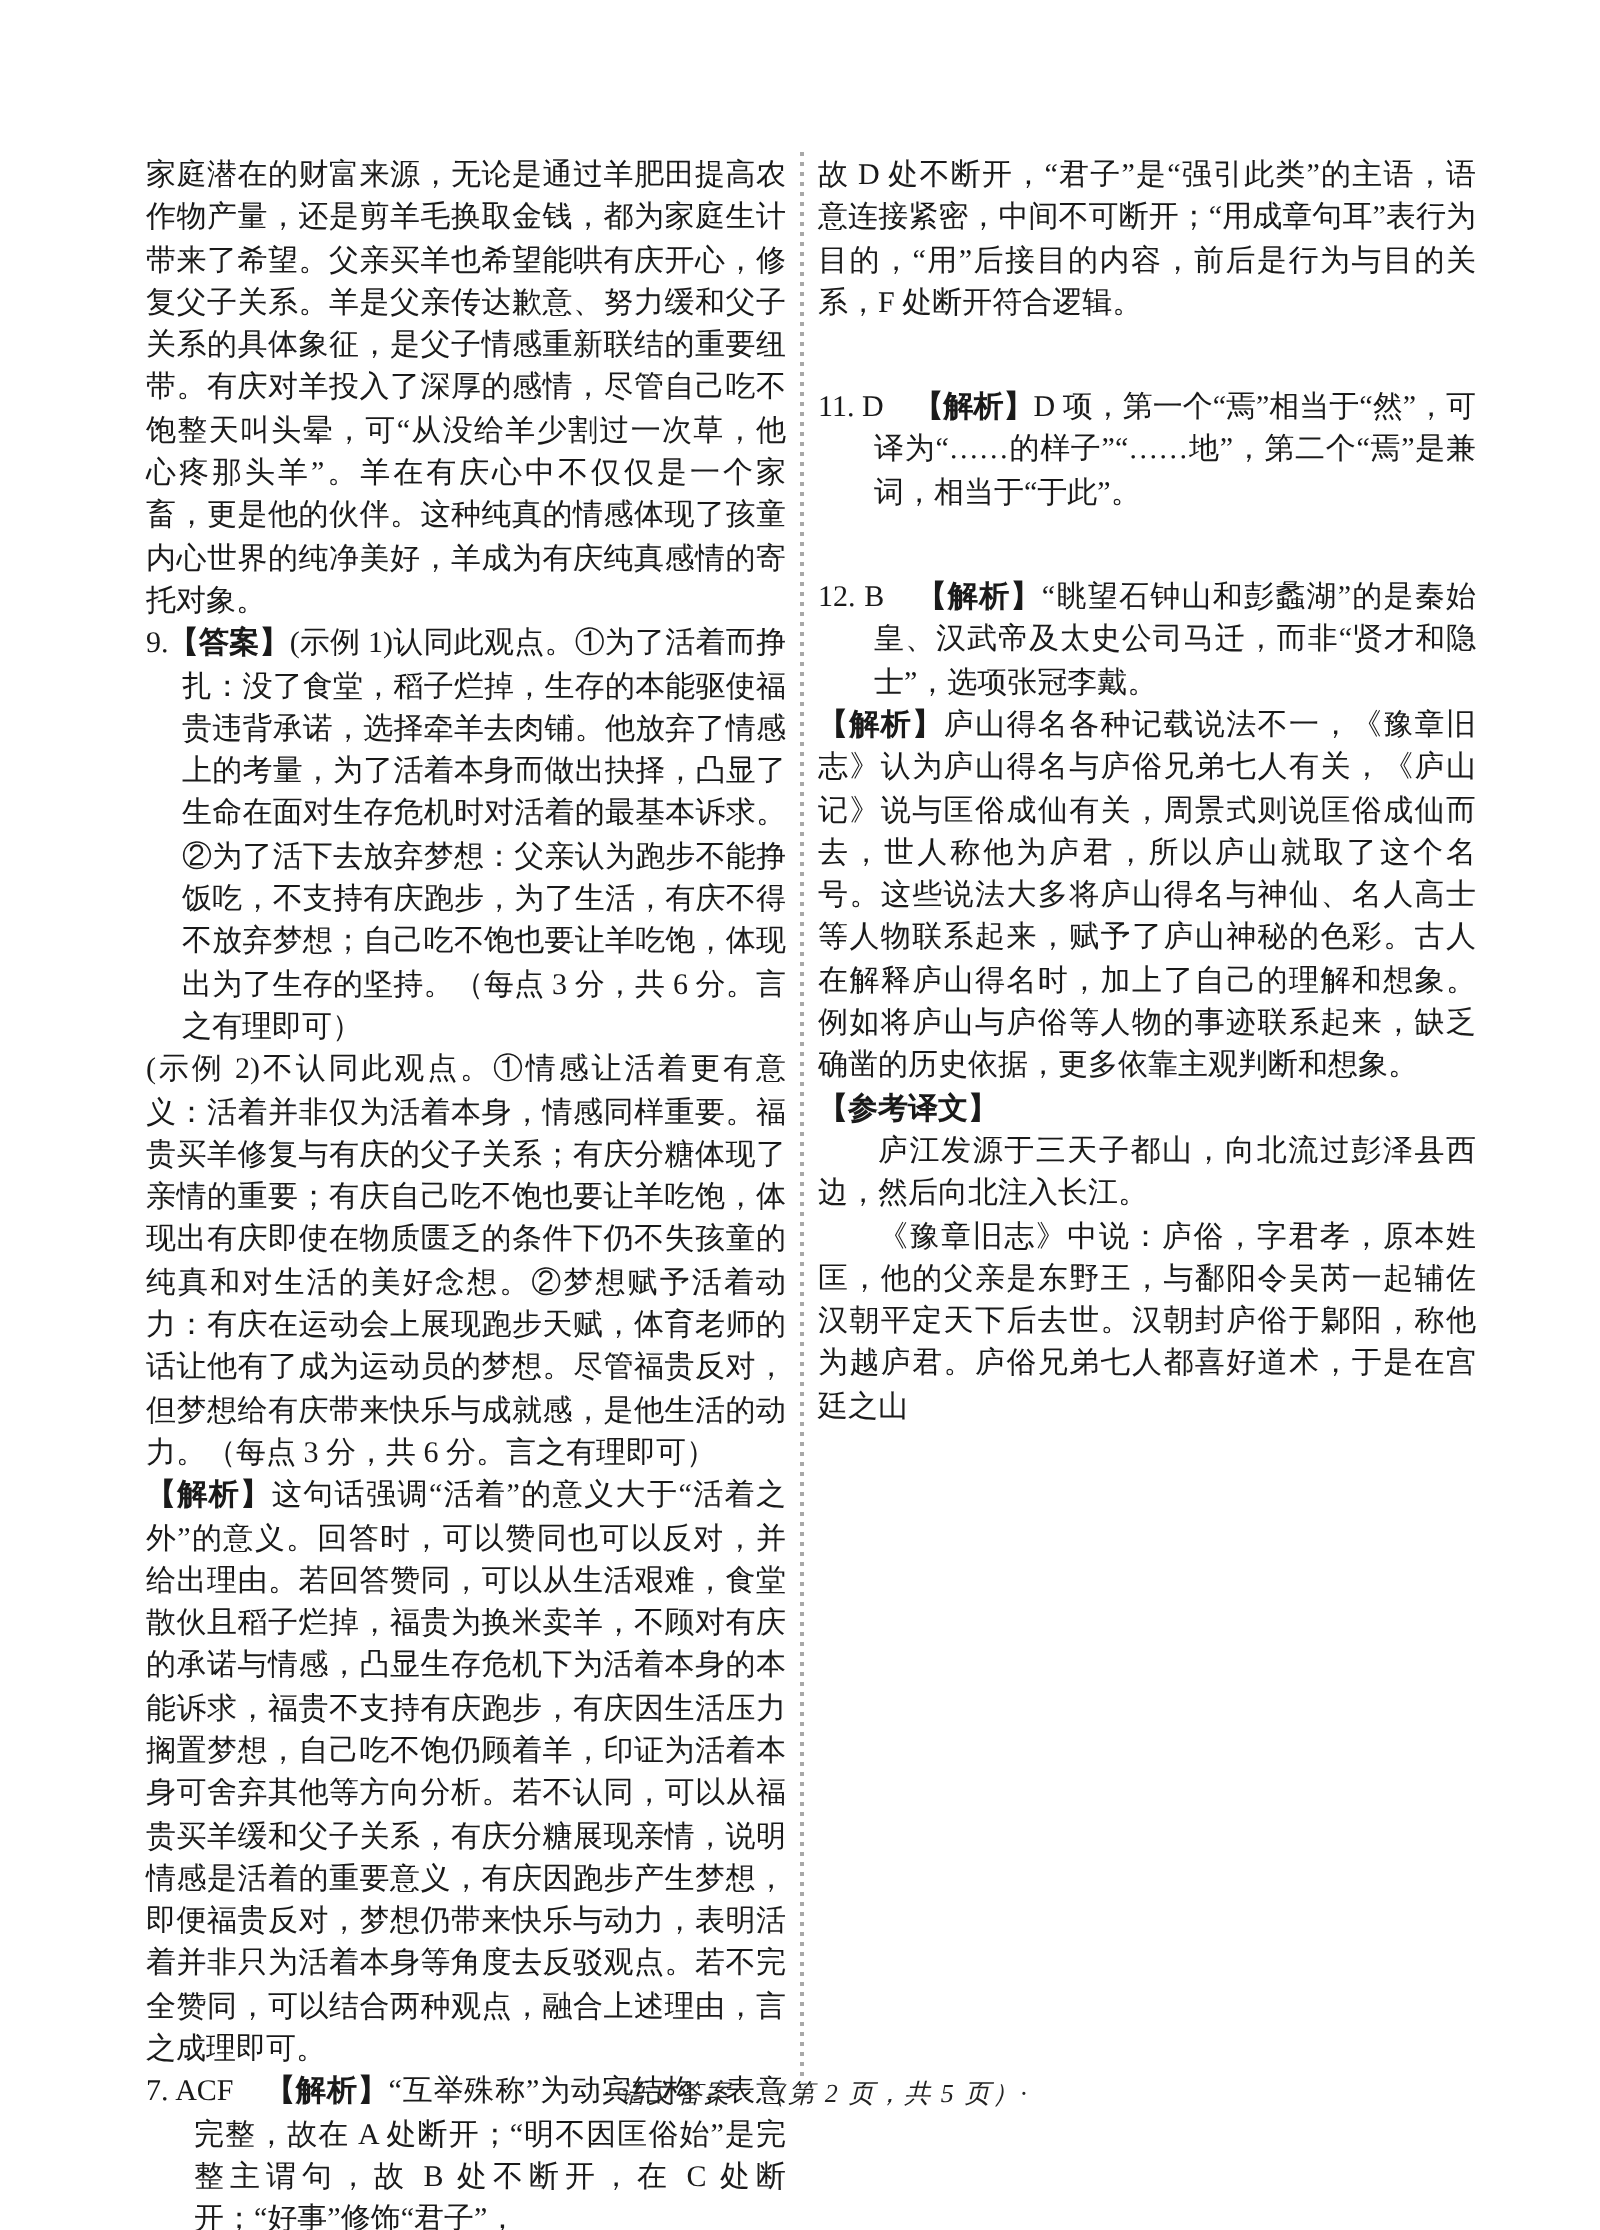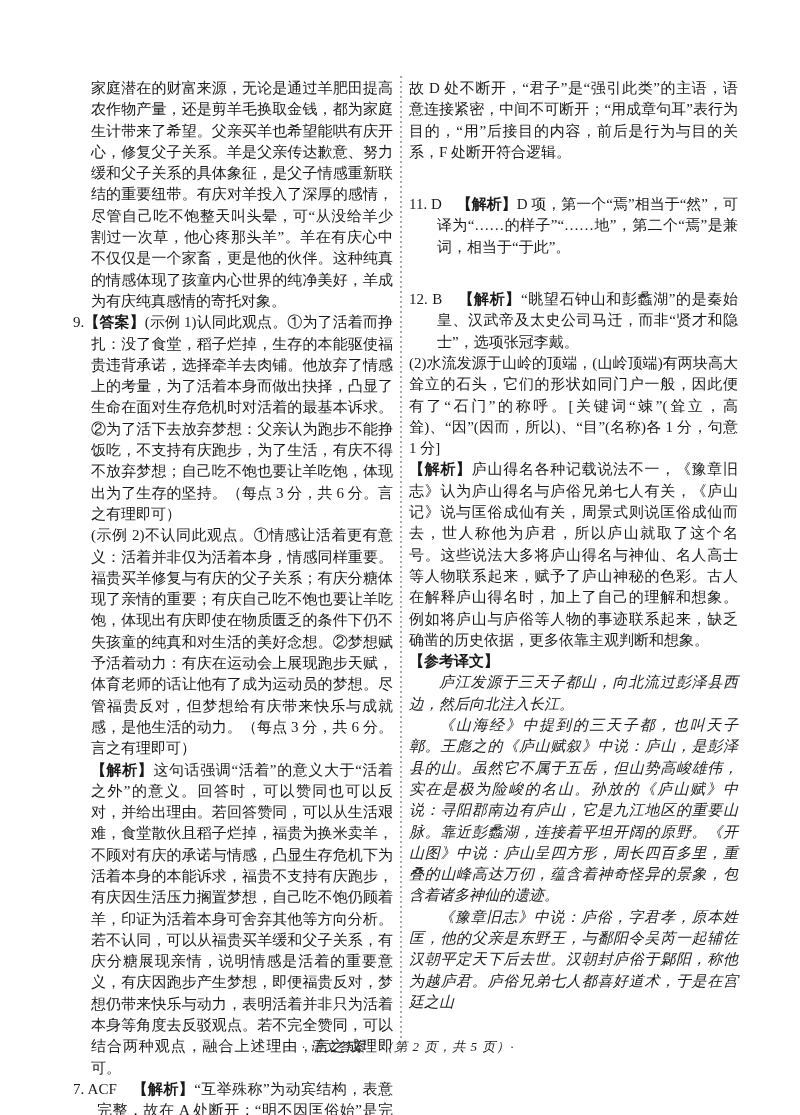--- a/index.html
+++ b/index.html
@@ -14,30 +14,29 @@
   .page{position:absolute;inset:0;}
   .column{
     position:absolute;top:78px;
     font-size:15px;line-height:21.3px;
     text-align:justify;
   }
   .col-left{left:73px;width:320px;}
   .col-right{left:409px;width:329px;}
   .column p{margin:0;padding:0;}
   
-  .col-left p.ml{margin-left:18px;}
+  .col-left p.ml{}
   .col-right p.ml{}
   
   .col-left p.item.hang-sm{padding-left:18px;text-indent:-18px;}
   .col-left p.item.hang-lg{padding-left:24px;text-indent:-24px;}
   .col-right p.item.hang-lg{padding-left:28px;text-indent:-28px;margin-top:31px;}
   b{font-weight:bold;}
   
   p.trans{
-    font-style:italic;
     text-indent:2em;
   }
   .divider{
     position:absolute;
     left:400px;top:76px;
     width:2px;height:964px;
     background-image:repeating-linear-gradient(to bottom,#a8a8a8 0 2px,transparent 2px 5px);
   }
   .footer{
     position:absolute;
@@ -58,21 +57,19 @@
       <p class="item hang-sm"><span>9.</span><b>【答案】</b><span>(示例 1)认同此观点。①为了活着而挣扎：没了食堂，稻子烂掉，生存的本能驱使福贵违背承诺，选择牵羊去肉铺。他放弃了情感上的考量，为了活着本身而做出抉择，凸显了生命在面对生存危机时对活着的最基本诉求。②为了活下去放弃梦想：父亲认为跑步不能挣饭吃，不支持有庆跑步，为了生活，有庆不得不放弃梦想；自己吃不饱也要让羊吃饱，体现出为了生存的坚持。（每点 3 分，共 6 分。言之有理即可）</span></p>
       <p class="ml"><span>(示例 2)不认同此观点。①情感让活着更有意义：活着并非仅为活着本身，情感同样重要。福贵买羊修复与有庆的父子关系；有庆分糖体现了亲情的重要；有庆自己吃不饱也要让羊吃饱，体现出有庆即使在物质匮乏的条件下仍不失孩童的纯真和对生活的美好念想。②梦想赋予活着动力：有庆在运动会上展现跑步天赋，体育老师的话让他有了成为运动员的梦想。尽管福贵反对，但梦想给有庆带来快乐与成就感，是他生活的动力。（每点 3 分，共 6 分。言之有理即可）</span></p>
       <p class="ml"><b>【解析】</b><span>这句话强调“活着”的意义大于“活着之外”的意义。回答时，可以赞同也可以反对，并给出理由。若回答赞同，可以从生活艰难，食堂散伙且稻子烂掉，福贵为换米卖羊，不顾对有庆的承诺与情感，凸显生存危机下为活着本身的本能诉求，福贵不支持有庆跑步，有庆因生活压力搁置梦想，自己吃不饱仍顾着羊，印证为活着本身可舍弃其他等方向分析。若不认同，可以从福贵买羊缓和父子关系，有庆分糖展现亲情，说明情感是活着的重要意义，有庆因跑步产生梦想，即便福贵反对，梦想仍带来快乐与动力，表明活着并非只为活着本身等角度去反驳观点。若不完全赞同，可以结合两种观点，融合上述理由，言之成理即可。</span></p>
       <p class="item hang-lg"><span>7. ACF　</span><b>【解析】</b><span>“互举殊称”为动宾结构，表意完整，故在 A 处断开；“明不因匡俗始”是完整主谓句，故 B 处不断开，在 C 处断开；“好事”修饰“君子”，</span></p>
     </div>
   <div class="divider"></div>
   <div class="column col-right">
       <p class="ml"><span>故 D 处不断开，“君子”是“强引此类”的主语，语意连接紧密，中间不可断开；“用成章句耳”表行为目的，“用”后接目的内容，前后是行为与目的关系，F 处断开符合逻辑。</span></p>
       <p class="item hang-lg"><span>11. D　</span><b>【解析】</b><span>D 项，第一个“焉”相当于“然”，可译为“……的样子”“……地”，第二个“焉”是兼词，相当于“于此”。</span></p>
       <p class="item hang-lg"><span>12. B　</span><b>【解析】</b><span>“眺望石钟山和彭蠡湖”的是秦始皇、汉武帝及太史公司马迁，而非“贤才和隐士”，选项张冠李戴。</span></p>
-      <p class="ml"><span>(2)水流发源于山岭的顶端，(山岭顶端)有两块高大耸立的石头，它们的形状如同门户一般，因此便有了“石门”的称呼。[关键词“竦”(耸立，高耸)、“因”(因而，所以)、“目”(名称)各 1 分，句意 1 分]</span></p>
       <p class="ml"><b>【解析】</b><span>庐山得名各种记载说法不一，《豫章旧志》认为庐山得名与庐俗兄弟七人有关，《庐山记》说与匡俗成仙有关，周景式则说匡俗成仙而去，世人称他为庐君，所以庐山就取了这个名号。这些说法大多将庐山得名与神仙、名人高士等人物联系起来，赋予了庐山神秘的色彩。古人在解释庐山得名时，加上了自己的理解和想象。例如将庐山与庐俗等人物的事迹联系起来，缺乏确凿的历史依据，更多依靠主观判断和想象。</span></p>
       <p class="ml"><b>【参考译文】</b></p>
       <p class="ml trans"><span>庐江发源于三天子都山，向北流过彭泽县西边，然后向北注入长江。</span></p>
-      <p class="ml trans"><span>《山海经》中提到的三天子都，也叫天子鄣。王彪之的《庐山赋叙》中说：庐山，是彭泽县的山。虽然它不属于五岳，但山势高峻雄伟，实在是极为险峻的名山。孙放的《庐山赋》中说：寻阳郡南边有庐山，它是九江地区的重要山脉。靠近彭蠡湖，连接着平坦开阔的原野。《开山图》中说：庐山呈四方形，周长四百多里，重叠的山峰高达万仞，蕴含着神奇怪异的景象，包含着诸多神仙的遗迹。</span></p>
       <p class="ml trans"><span>《豫章旧志》中说：庐俗，字君孝，原本姓匡，他的父亲是东野王，与鄱阳令吴芮一起辅佐汉朝平定天下后去世。汉朝封庐俗于鄡阳，称他为越庐君。庐俗兄弟七人都喜好道术，于是在宫廷之山</span></p>
     </div>
   <div class="footer">· 语文答案　（第 2 页，共 5 页）·</div>
 </div>
 
 </body></html>

